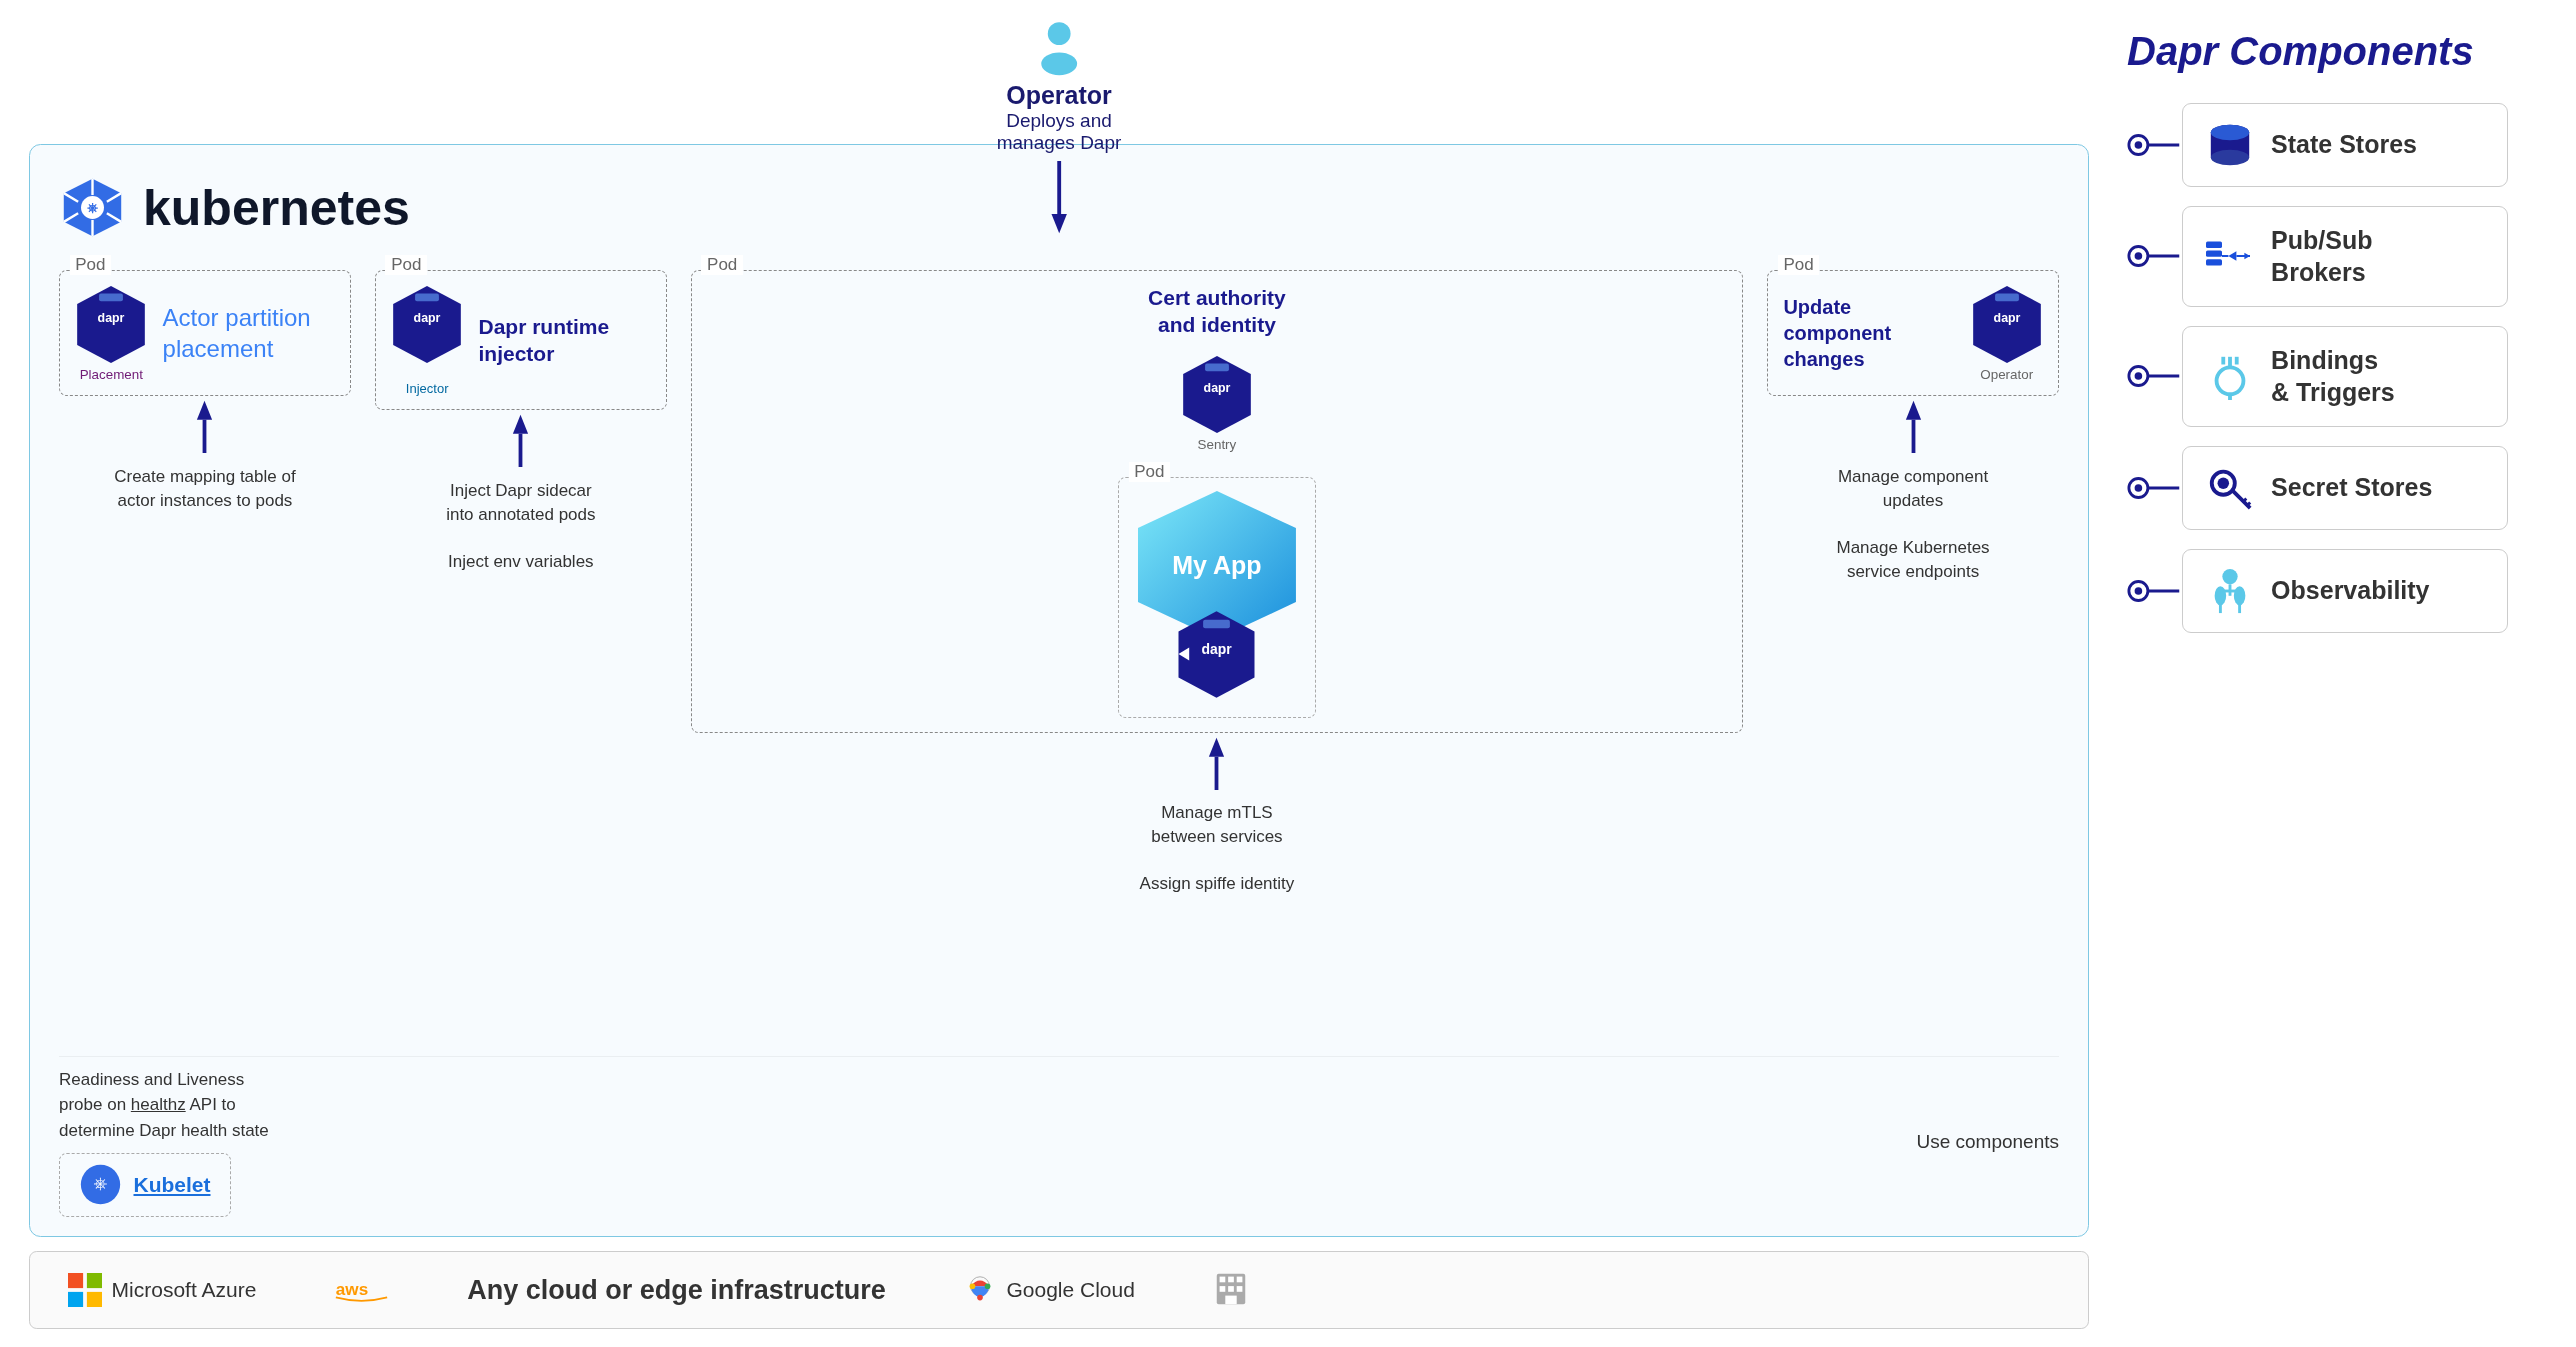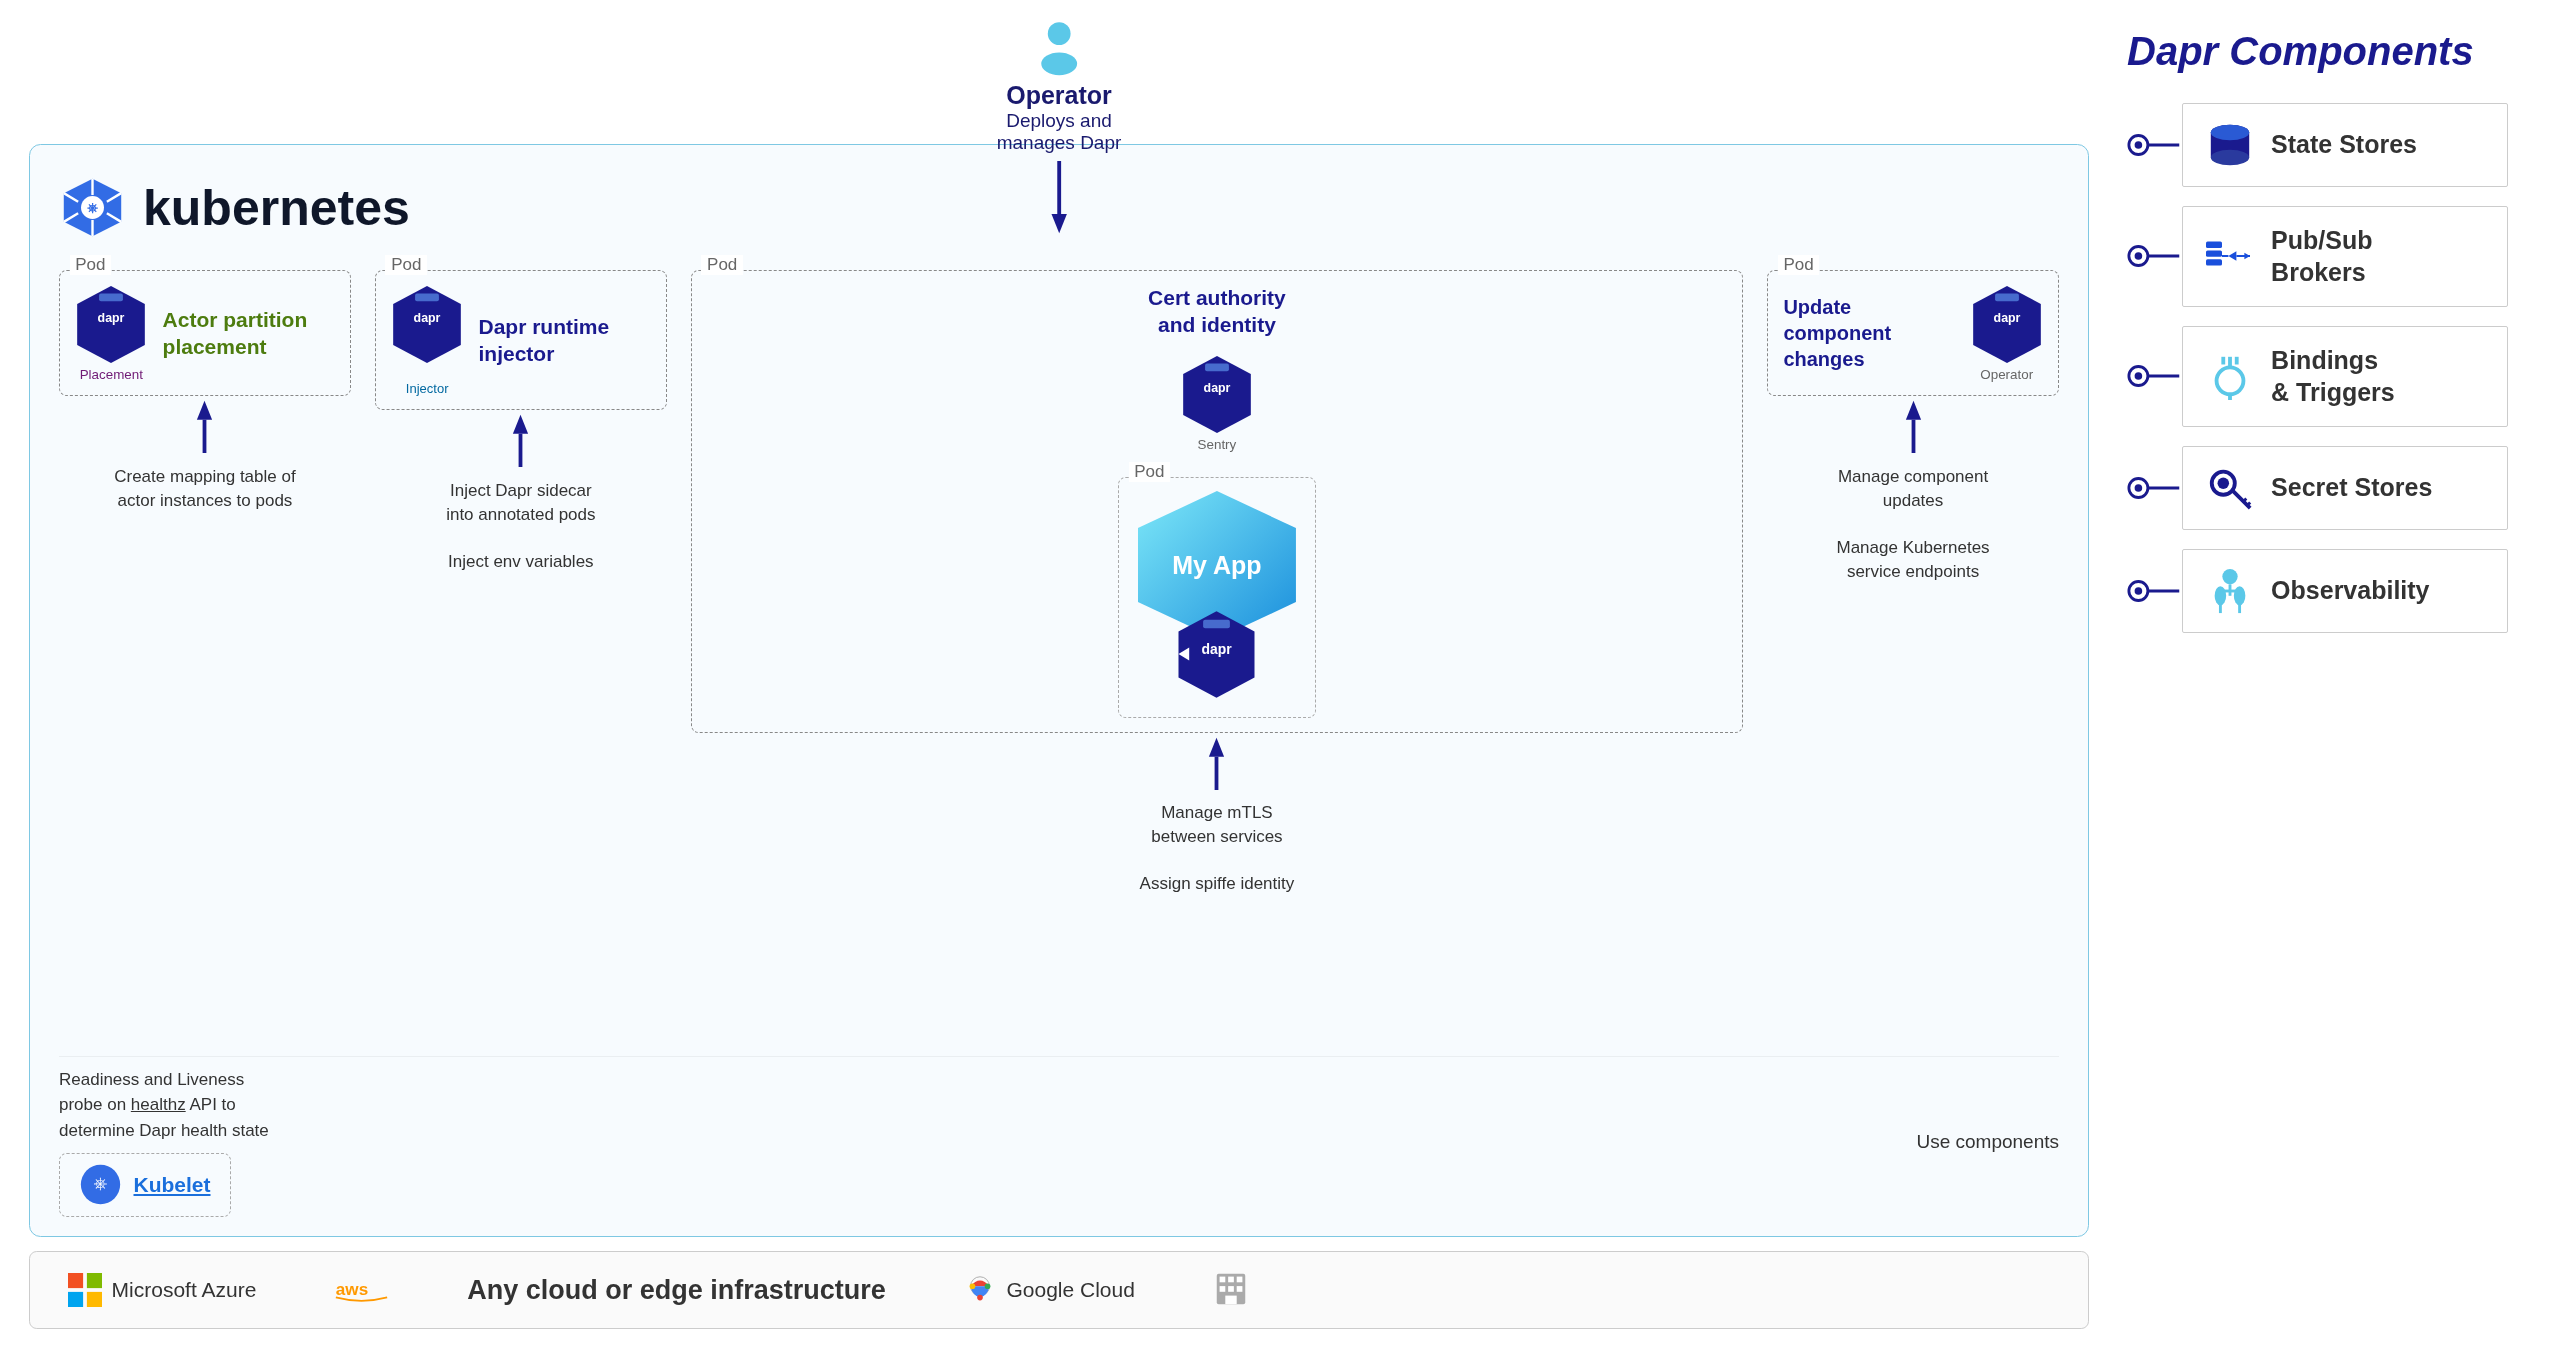--- a/index.html
+++ b/index.html
@@ -185,21 +185,21 @@
       align-items: center;
       gap: 0;
     }
     .component-connector {
       display: flex;
       align-items: center;
       margin-right: -1.9px;
     }
     .component-card {
       border: 1.9px solid #ccc;
-      border-radius: 2px;
+      border-radius: 9px;
       padding: 17px 23px;
       display: flex;
       align-items: center;
       gap: 17px;
       min-width: 326px;
       background: #fff;
     }
     .component-icon {
       width: 48px;
       height: 48px;
@@ -264,21 +264,21 @@
             <div class="pod-content">
 
               <div style="display:flex;flex-direction:column;align-items:center;">
                 <svg width="72" height="81" viewBox="0 0 75 85">
                   <polygon points="37.5,2 73,21 73,64 37.5,83 2,64 2,21" fill="#1a1a8e" stroke="none"></polygon>
                   <text x="37.5" y="40" text-anchor="middle" fill="white" font-size="13" font-weight="bold">dapr</text>
                   <rect x="25" y="10" width="25" height="8" rx="2" fill="#5b8fe8" opacity="0.7"></rect>
                 </svg>
                 <span style="font-size:13.4px;color:#701a75;margin-top:1.9px;">Placement</span>
               </div>
-              <div class="pod-title-text" style="font-size:21px;font-weight:700;color:#4d7c0f;">Actor partition placement</div>
+              <div class="pod-title-text" style="font-size:24px;font-weight:400;color:#3b82f6;">Actor partition placement</div>
             </div>
           </div>
 
           <svg width="29" height="57" viewBox="0 0 30 60">
             <polygon points="15,5 7,25 23,25" fill="#1a1a8e"></polygon>
             <line x1="15" y1="25" x2="15" y2="60" stroke="#1a1a8e" stroke-width="4"></line>
           </svg>
           <div class="pod-description" style="font-size:17px;color:#333;text-align:center;line-height:1.4;max-width:211px;">Create mapping table of<br>actor instances to pods</div>
         </div>
 

